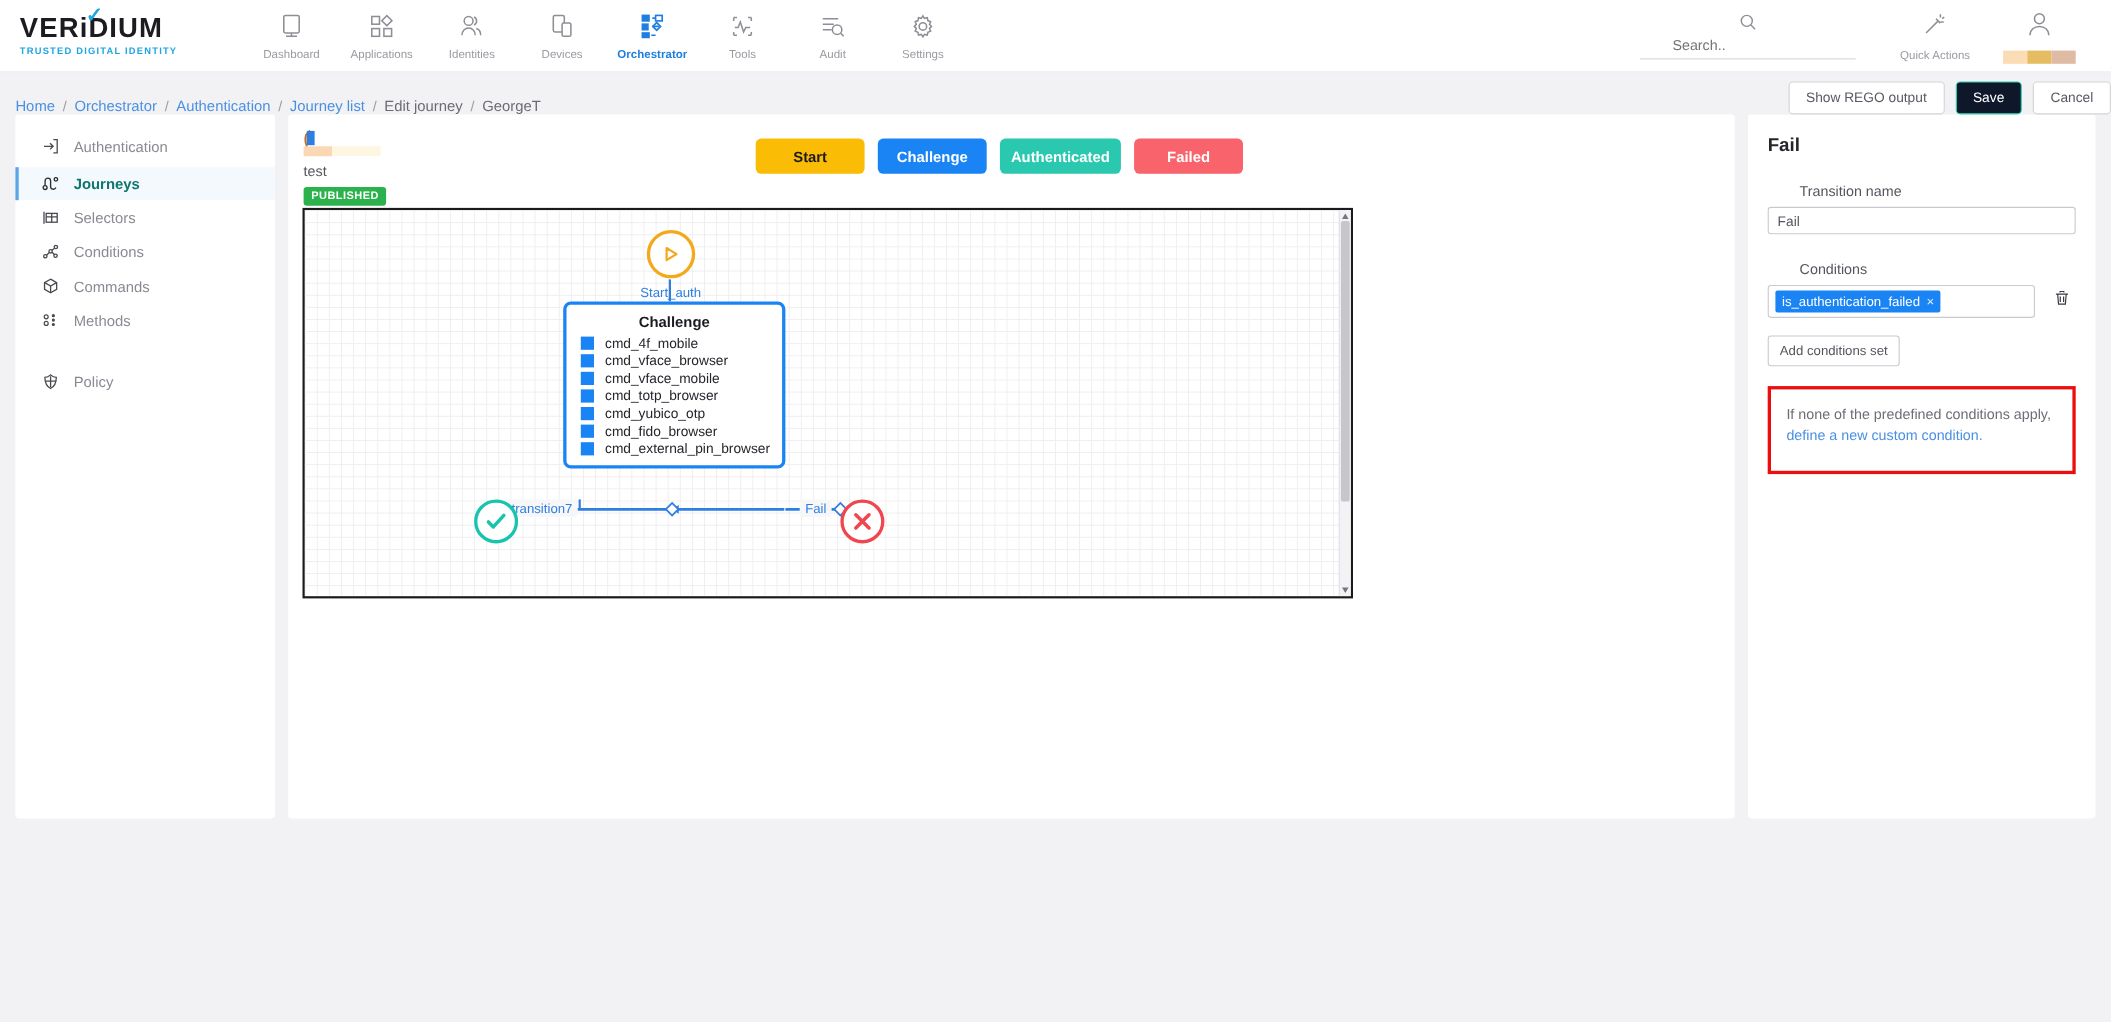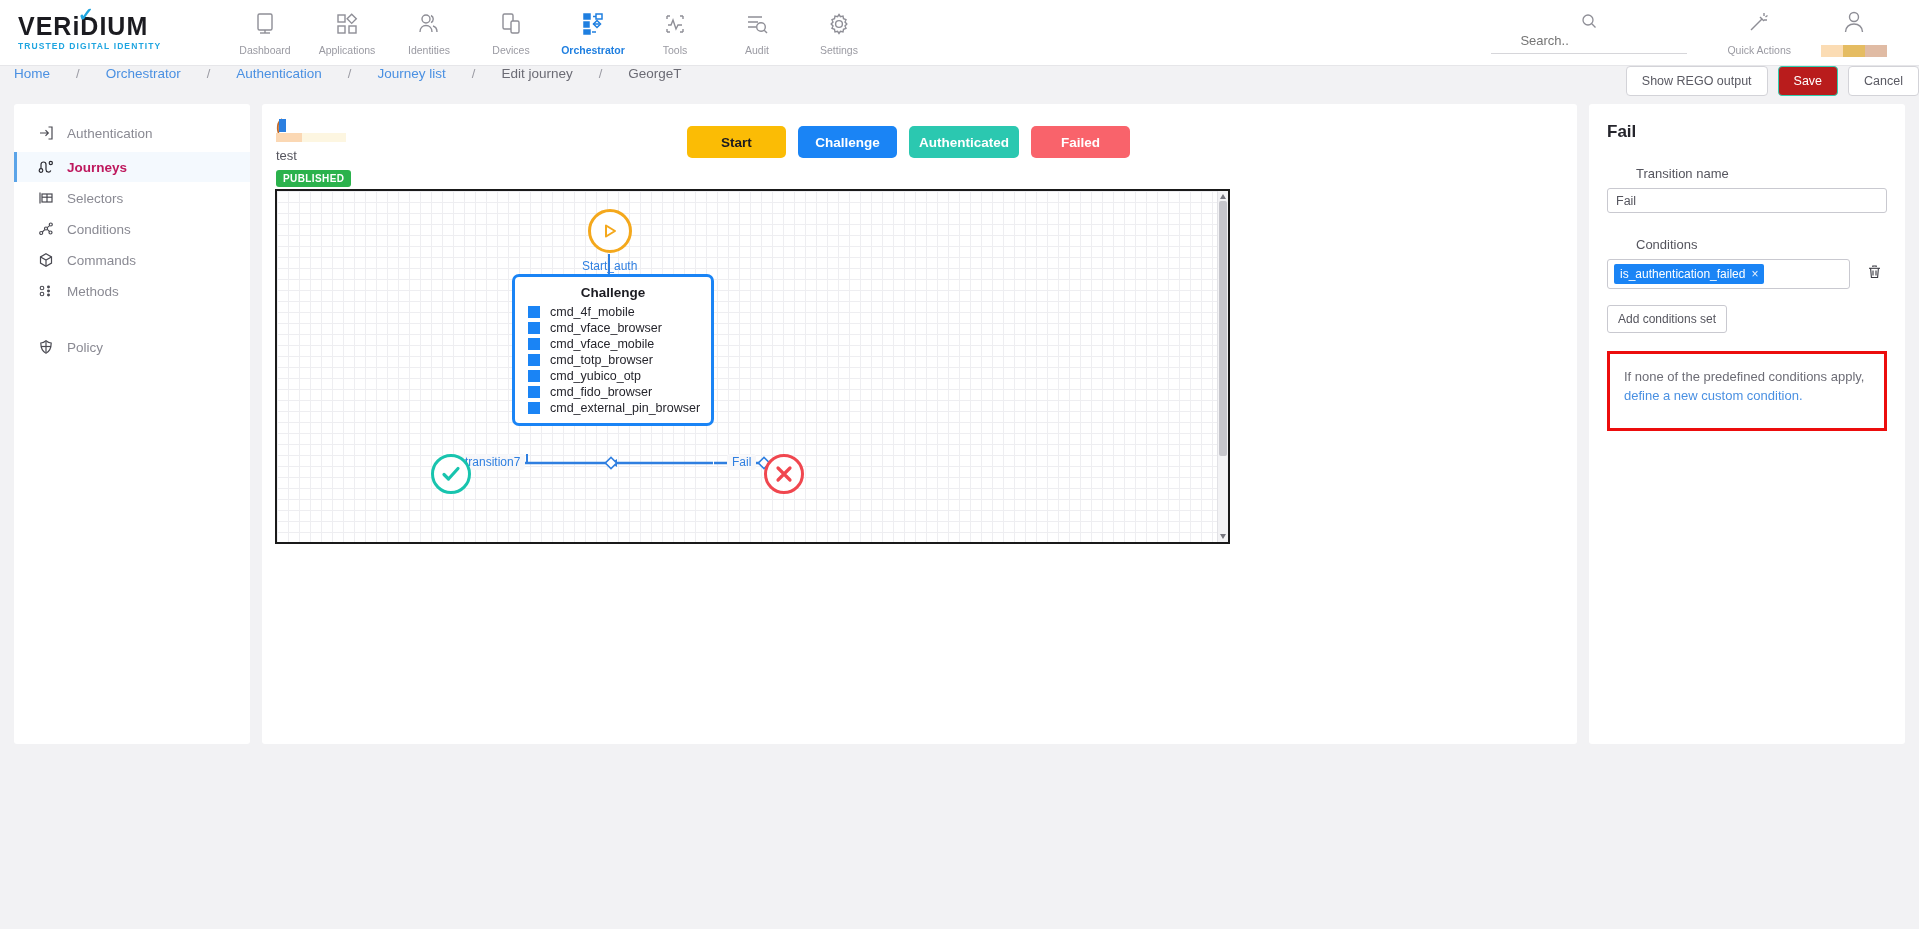--- a/index.html
+++ b/index.html
@@ -62,36 +62,36 @@
   .qa-label { font-size: 10.5px; color: #9a9aa2; margin-top: 6px; }
   .avatar-wrap {
     display: flex; flex-direction: column; align-items: center;
     margin-right: 32px; cursor: pointer;
   }
   .avatar-bar { display: flex; margin-top: 6px; }
   .avatar-bar i { display: block; width: 22px; height: 12px; }
 
   
   .crumbbar {
-    height: 38px; display: flex; align-items: flex-start;
-    padding-left: 14px; position: relative; background: #f2f2f4; gap: 19px;
+    height: 38px; display: flex; align-items: flex-end;
+    padding-left: 14px; position: relative; background: #f2f2f4;
   }
   .crumb { font-size: 13.5px; color: #4a90e2; cursor: pointer; }
   .crumb.last { color: #6b6b74; cursor: default; }
   .crumb-sep { font-size: 13px; color: #9b9ba3; margin: 0 7px; }
   .crumb-actions {
     position: absolute; right: 0; display: flex; align-items: center; gap: 10px;
   }
   .btn {
     font-size: 12.5px; padding: 7px 15px; border-radius: 4px;
     border: 1px solid #d3d3d8; background: #fff; color: #5a5a63;
     cursor: pointer; font-family: "Liberation Sans", sans-serif;
   }
   .btn-save {
-    background: #b91c1c; border-color: #30cfb0; color: #fff;
+    background: #0f172a; border-color: #30cfb0; color: #fff;
     min-width: 58px; text-align: center;
   }
 
   
   .body-area { display: flex; padding: 0 14px; gap: 12px; height: 855px; }
 
   
   .sidebar {
     width: 236px; background: #fff; border-radius: 3px;
     padding-top: 14px; height: 640px; flex-shrink: 0;
@@ -101,21 +101,21 @@
     padding-left: 18px; cursor: pointer; border-left: 3px solid transparent;
     margin-bottom: 1px;
   }
   .side-item .si-ico {
     width: 22px; display: flex; align-items: center; justify-content: center;
     margin-right: 10px; flex-shrink: 0;
   }
   .side-item .si-label { font-size: 13.5px; color: #8a8a93; }
   .side-item.header-item { margin-bottom: 4px; }
   .side-item.active { background: #f4f9fe; border-left-color: #5ba4e8; }
-  .side-item.active .si-label { color: #be185d; font-weight: bold; }
+  .side-item.active .si-label { color: #0f766e; font-weight: bold; }
   .side-group-gap { height: 25px; }
 
   
   .center {
     flex: 1; background: #fff; border-radius: 3px;
     position: relative; height: 640px;
   }
   .journey-head { padding: 14px 0 0 14px; position: relative; }
   .redact-row { display: flex; align-items: center; height: 15px; }
   .redact-c {

